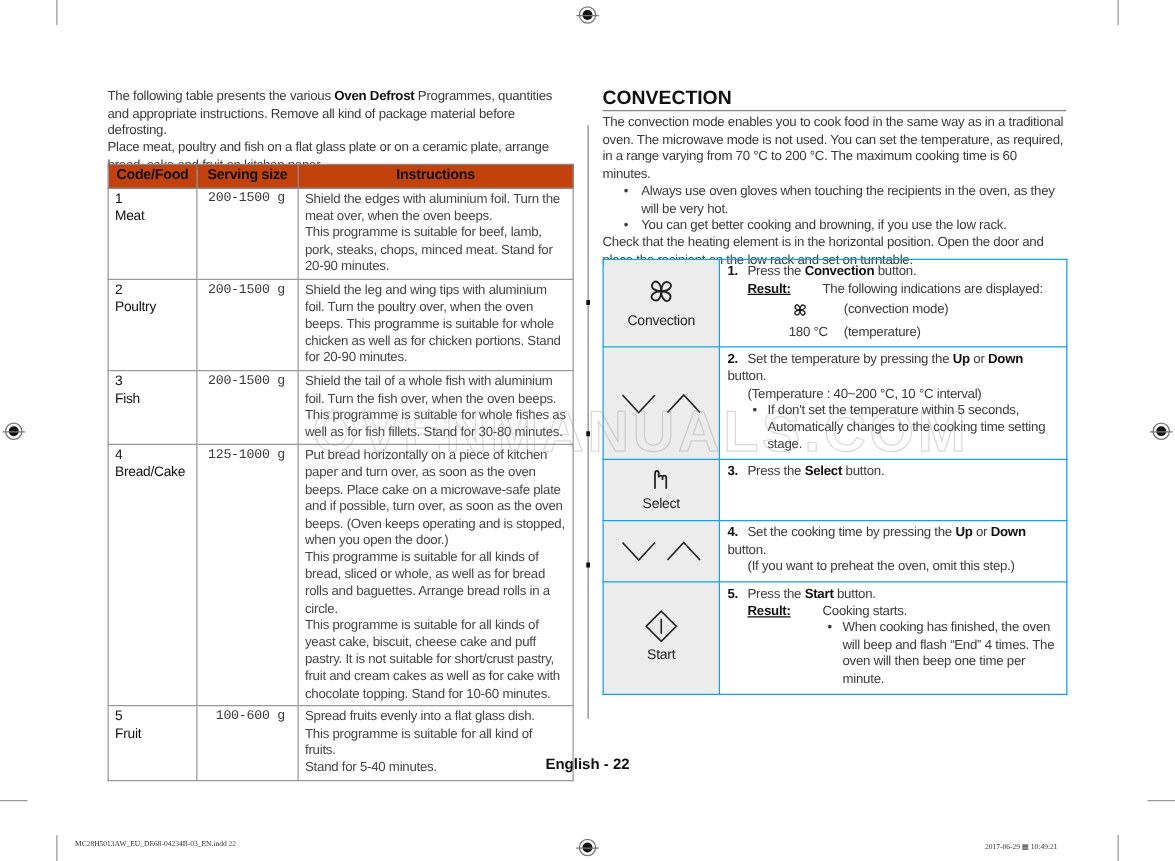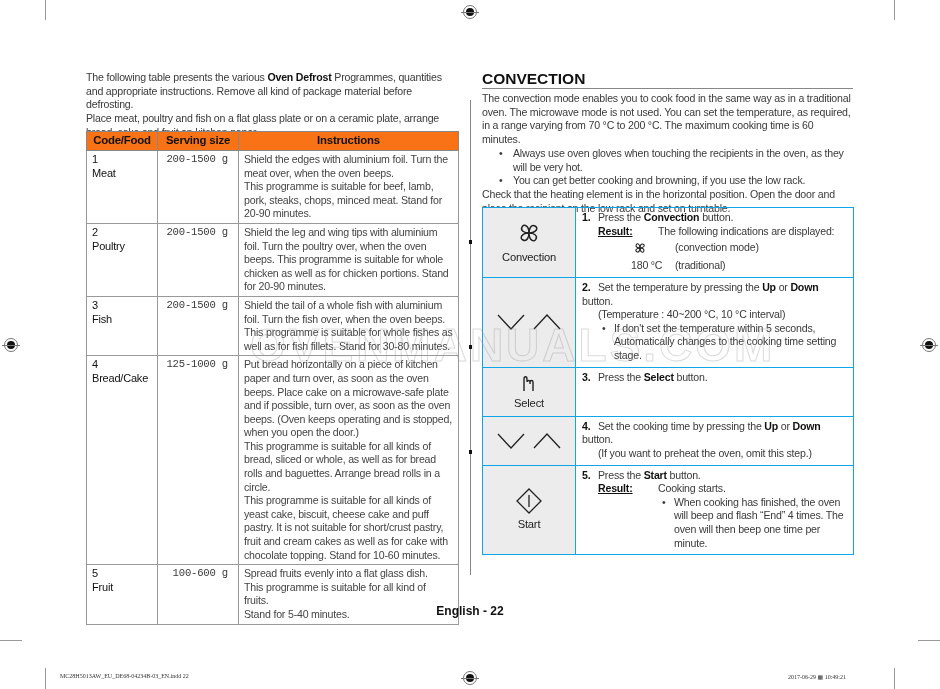--- a/index.html
+++ b/index.html
@@ -8,21 +8,21 @@
   .abs { position:absolute; }
   .reg { width:14px; height:14px; border-radius:50%; border:1px solid #777; box-sizing:border-box; }
   .reg::before { content:""; position:absolute; left:2px; top:2px; width:8px; height:8px; border-radius:50%; background:#111; }
   .reg::after { content:""; position:absolute; left:-3px; top:6px; width:18px; height:1px; background:#777; }
   .vline { width:1px; background:#999; }
   .hline { height:1px; background:#999; }
   .intro { left:86px; top:71px; width:372px; font-size:10.6px; line-height:13.7px; letter-spacing:-0.2px; }
   .intro p { margin:0; }
   b { color:#111; }
   table.defrost { position:absolute; left:86px; top:131px; width:373px; border-collapse:collapse; font-size:10.6px; line-height:13.6px; letter-spacing:-0.2px; }
-  table.defrost th { background:#f97316; color:#111; font-weight:bold; font-size:11.4px; height:18px; border:1px solid #888; padding:0 4px; text-align:center; }
+  table.defrost th { background:#c2410c; color:#111; font-weight:bold; font-size:11.4px; height:18px; border:1px solid #888; padding:0 4px; text-align:center; }
   table.defrost td { border:1px solid #999; vertical-align:top; padding:2px 5px 2px 5px; }
   table.defrost td.code { width:60px; color:#111; font-size:11px; }
   table.defrost td.size { width:65px; text-align:right; padding-right:10px;font-family:Liberation Mono, monospace; }
   table.defrost td.instr { color:#444; }
   .section-title { left:482px; top:70px; width:371px; font-weight:bold; font-size:15.5px; color:#111; border-bottom:1px solid #888; line-height:18px; }
   .conv-text { left:482px; top:92px; width:372px; font-size:10.6px; line-height:13.7px; letter-spacing:-0.2px; }
   .conv-text p { margin:0; }
   .conv-text ul { margin:0; padding-left:31px; list-style:none; }
   .conv-text li { position:relative; }
   .conv-text li::before { content:"•"; position:absolute; left:-14px; }
@@ -169,21 +169,21 @@
                   <path d="M13 13 C13 6 8 3 6 7 C4 11 9 13 13 13"></path>
                   <path d="M13 13 C20 13 23 8 19 6 C15 4 13 9 13 13"></path>
                   <path d="M13 13 C13 20 18 23 20 19 C22 15 17 13 13 13"></path>
                   <path d="M13 13 C6 13 3 18 7 20 C11 22 13 17 13 13"></path>
                 </g>
               </svg></span>
         <span>(convection mode)</span>
       </div>
       <div class="disp-row">
         <span class="k">180 °C</span>
-        <span>(traditional)</span>
+        <span>(temperature)</span>
       </div>
     </td>
   </tr>
 
   <tr style="height:60px;">
     <td class="iconcell chev">
       <svg width="70" height="22" viewBox="0 0 70 22">
         <polyline points="4,4 17,18 30,4" fill="none" stroke="#222" stroke-width="1.3"></polyline>
         <polyline points="40,18 53,4 66,18" fill="none" stroke="#222" stroke-width="1.3"></polyline>
       </svg>

